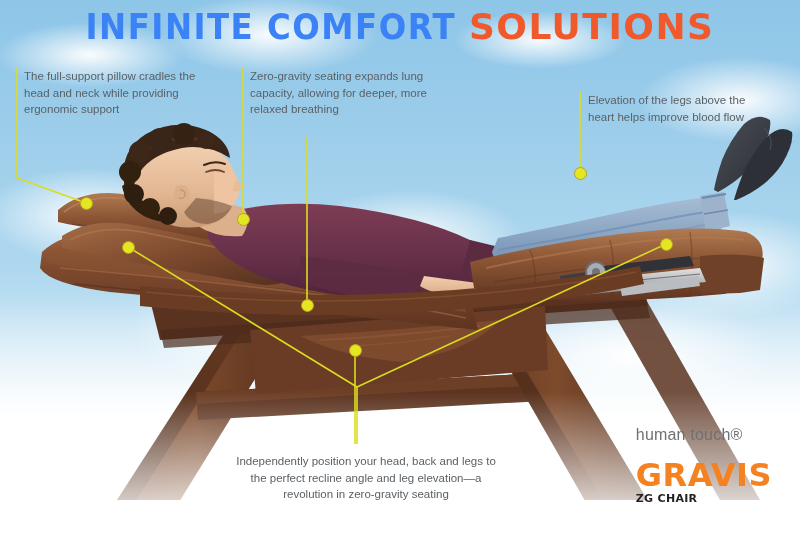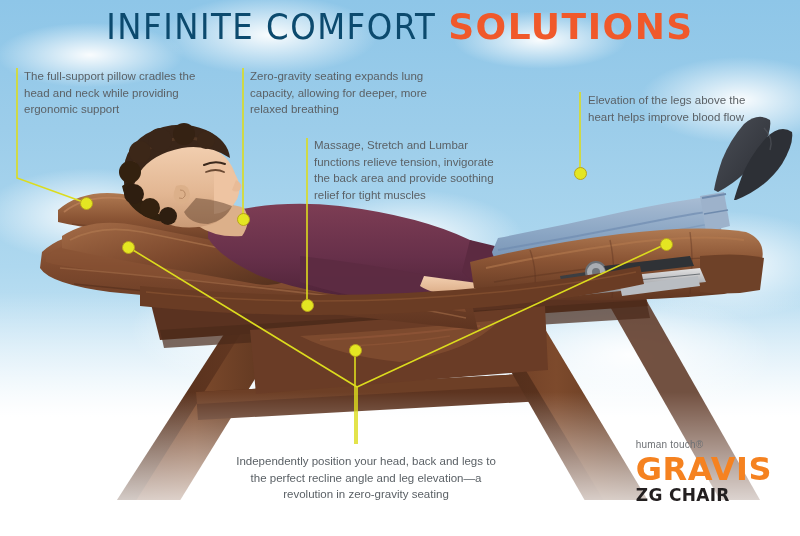--- a/index.html
+++ b/index.html
@@ -41,22 +41,22 @@
   .title {
     position: absolute;
     left: 0; top: 6px;
     width: 800px;
     text-align: center;
     font-size: 36px;
     letter-spacing: 1.5px;
     white-space: nowrap;
   }
   .title .thin {
-    color: #0c4a6e;
-    font-weight: 400;
+    color: #3b82f6;
+    font-weight: 700;
     font-family: "DejaVu Sans", sans-serif;
     font-stretch: condensed;
   }
   .title .bold {
     color: #f0592b;
     font-weight: bold;
     font-family: "DejaVu Sans", sans-serif;
     margin-top: 11px;
   }
 
@@ -92,36 +92,36 @@
 
   
   .logo {
     position: absolute;
     right: 28px;
     bottom: 32px;
     text-align: left;
     line-height: 1;
   }
   .logo .ht {
-    font-size: 10px;
+    font-size: 16px;
     color: #6e7175;
     letter-spacing: 0.2px;
     font-family: "Liberation Sans", sans-serif;
-    margin-bottom: 3px;
+    margin-bottom: 16px;
   }
   .logo .gravis {
     font-size: 32px;
     font-weight: bold;
     color: #f58220;
     letter-spacing: 0.5px;
     font-family: "DejaVu Sans", sans-serif;
     margin-bottom: 2px;
   }
   .logo .zg {
-    font-size: 17px;
+    font-size: 11px;
     font-weight: bold;
     color: #231f20;
     letter-spacing: 0.3px;
     font-family: "DejaVu Sans", sans-serif;
   }
 </style>
 </head>
 <body>
 
 <div id="stage">
@@ -351,21 +351,20 @@
   <div class="dot" style="left:666px; top:244px;"></div>
 
   <div class="title">
     <span class="thin">INFINITE COMFORT </span><span class="bold">SOLUTIONS</span>
   </div>
 
   <div class="callout" style="left:250px; top:68px; width:185px;">Zero-gravity seating expands lung capacity, allowing for deeper, more relaxed breathing</div>
 
   <div class="callout" style="left:24px; top:68px; width:185px;">The full-support pillow cradles the head and neck while providing ergonomic support</div>
 
-  <div class="callout" style="left:314px; top:137px; width:180px;">Massage, Stretch and Lumbar functions relieve tension, invigorate the back area and provide soothing relief for tight muscles</div>
 
   <div class="callout center" style="left:232px; top:453px; width:268px;">Independently position your head, back and legs to the perfect recline angle and leg elevation—a revolution in zero-gravity seating</div>
 
   <div class="callout" style="left:588px; top:92px; width:160px;">Elevation of the legs above the heart helps improve blood flow</div>
 
   <div class="logo">
     <div class="ht">human touch®</div>
     <div class="gravis">GRAVIS</div>
     <div class="zg">ZG CHAIR</div>
   </div>

